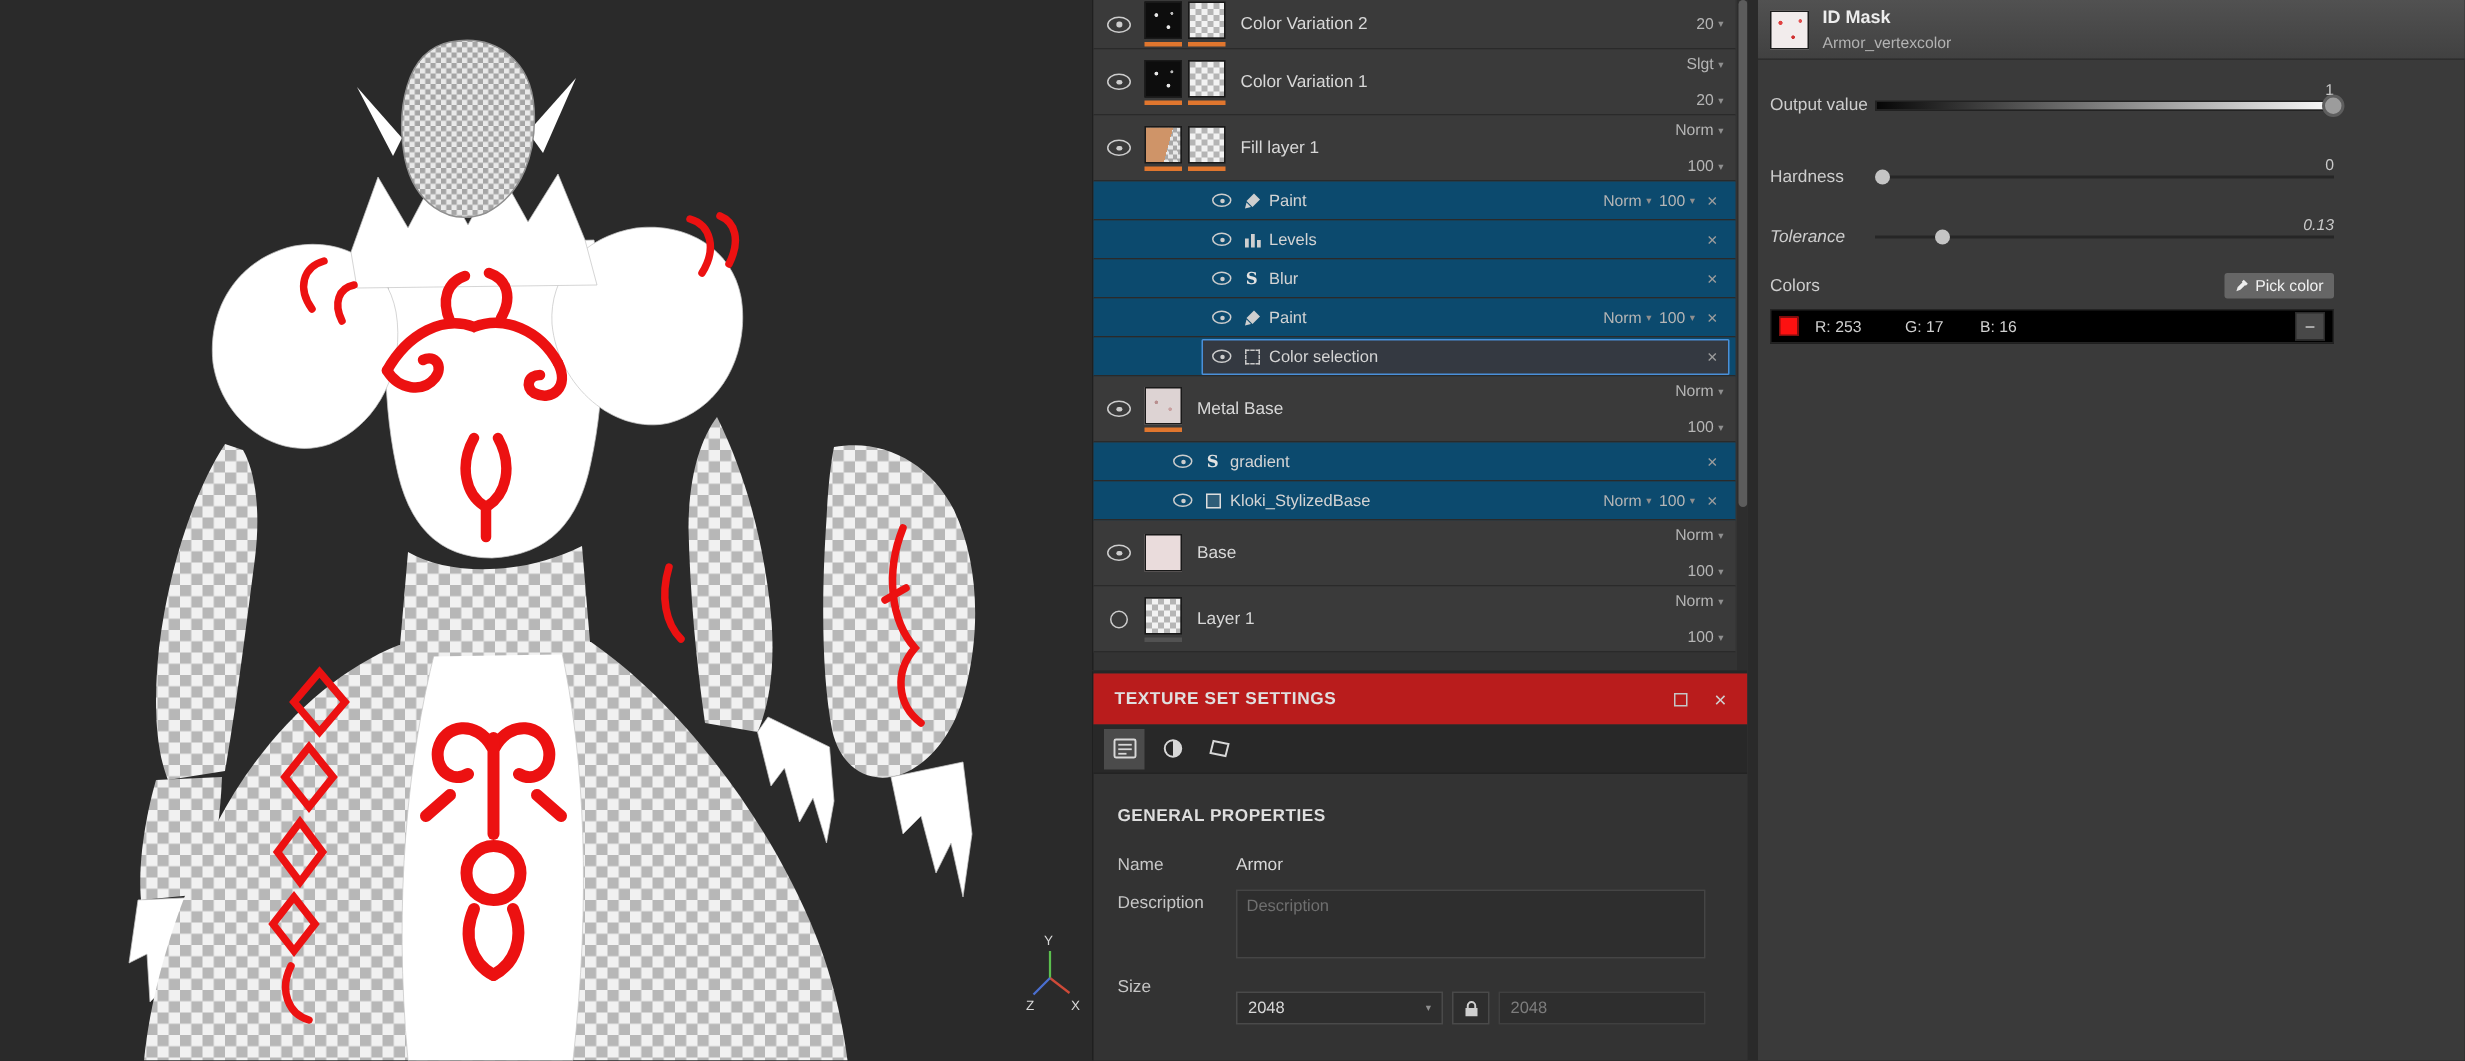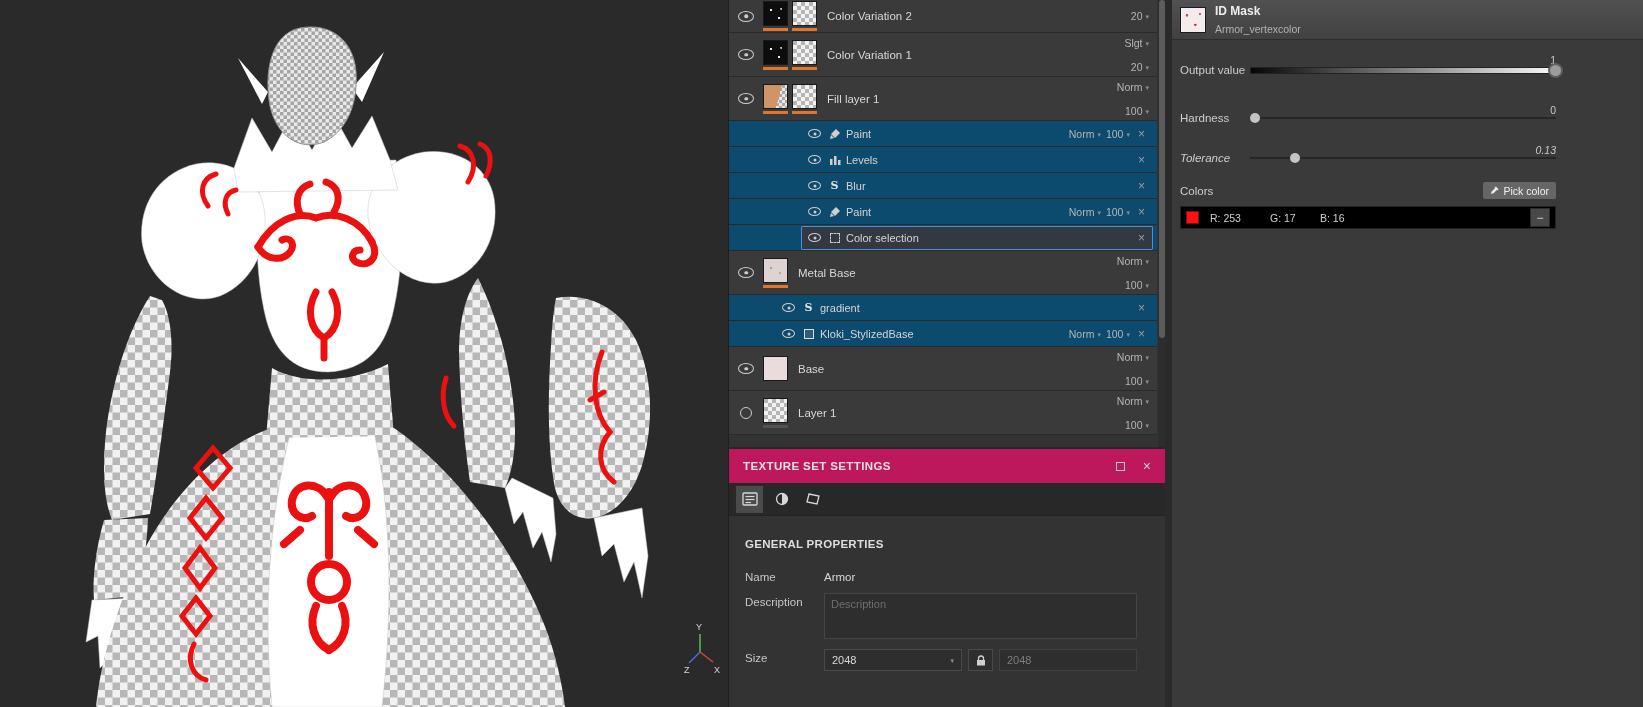--- a/index.html
+++ b/index.html
@@ -66,37 +66,37 @@
   .s-icon { font-size:11px; font-weight:bold; color:#e2e2e2; font-family:"DejaVu Serif",serif; }
   .dash-sq { width:10px; height:10px; border:1px dashed #c9c9c9; display:inline-block; }
   .sq-icon { width:10px; height:10px; border:1px solid #ddd; display:inline-block; background:rgba(150,150,150,.25); }
   .fx-icon { display:inline-flex; width:13px; justify-content:center; flex:none; }
   #layers-scroll-track { right:0; top:0; width:7px; height:447px; background:#2d2d2d; }
   #layers-scroll-thumb { right:0.5px; top:0; width:6px; height:338px; background:#5c5c5c; border-radius:3px; }
 
   
   #tss-panel { left:728px; top:447px; width:437px; height:260px; background:#333;
     border-left:1px solid #1f1f1f; border-top:2px solid #272727; }
-  .tss-head { height:34px; display:flex; align-items:center; padding:0 14px; background:#be185d; }
+  .tss-head { height:34px; display:flex; align-items:center; padding:0 14px; background:#b91c1c; }
   .tss-title { font-size:11.5px; font-weight:bold; letter-spacing:.4px; color:#e0e0e0; flex:1; }
   .maxi { width:9px; height:9px; border:1.5px solid #c6c6c6; margin-right:18px; display:inline-block; }
   .tss-close { color:#cfcfcf; font-size:14px; }
   .tabbar { height:33px; background:#282828; display:flex; align-items:center; padding-left:7px; gap:5px;
     border-bottom:1px solid #232323; }
   .tab { width:27px; height:27px; display:flex; align-items:center; justify-content:center; }
   .tab.active { background:#4b4b4b; }
   .tss-content { padding:16px 16px 0 16px; }
   .gp-title { font-size:11.5px; font-weight:bold; color:#dedede; letter-spacing:.3px; margin:6px 0 18px; }
   .frow { display:flex; align-items:flex-start; margin-bottom:10px; }
   .flabel { width:79px; font-size:11.5px; color:#c6c6c6; padding-top:3px; flex:none; }
   .fvalue { font-size:11.5px; color:#d8d8d8; padding-top:3px; }
   textarea.desc { width:313px; height:46px; background:#2e2e2e; border:1px solid #454545; color:#ddd;
     font-family:"Liberation Sans",sans-serif; font-size:11px; padding:4px 6px; resize:none; outline:none; }
   textarea.desc::placeholder { color:#6f6f6f; }
-  .sizerow { display:flex; align-items:center; gap:6px; }
+  .sizerow { display:flex; align-items:center; gap:6px;margin-top:12px; }
   .sizesel { width:138px; height:22px; background:#2e2e2e; border:1px solid #4a4a4a; display:flex;
     align-items:center; padding:0 7px; font-size:11px; color:#d8d8d8; }
   .sizesel .endchev { margin-left:auto; }
   .lockbtn { width:25px; height:22px; background:#2e2e2e; border:1px solid #4a4a4a; display:flex;
     align-items:center; justify-content:center; }
   .sizeinput { width:138px; height:22px; background:#2e2e2e; border:1px solid #404040; color:#7d7d7d;
     font-size:11px; display:flex; align-items:center; padding:0 7px; }
 
   
   #props-panel { left:1165px; top:0; width:478px; height:707px; background:#3a3a3a;

